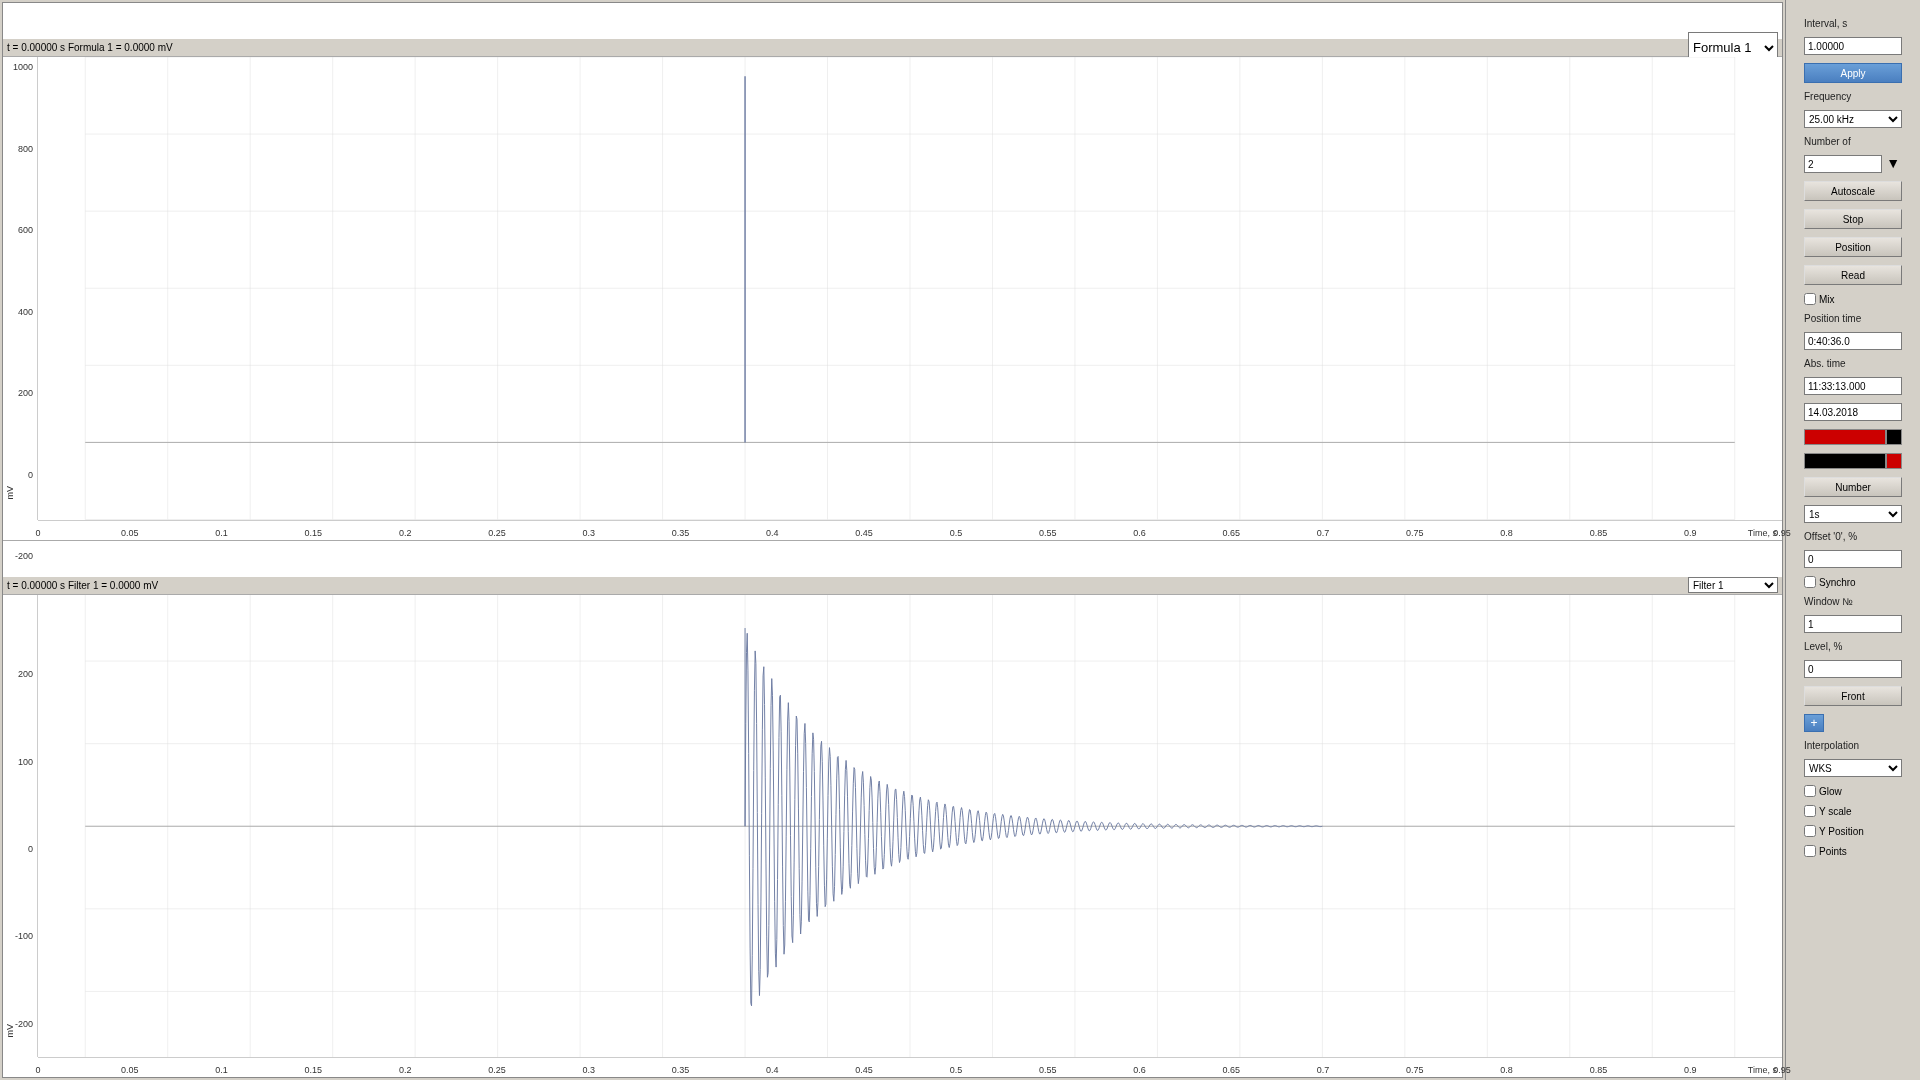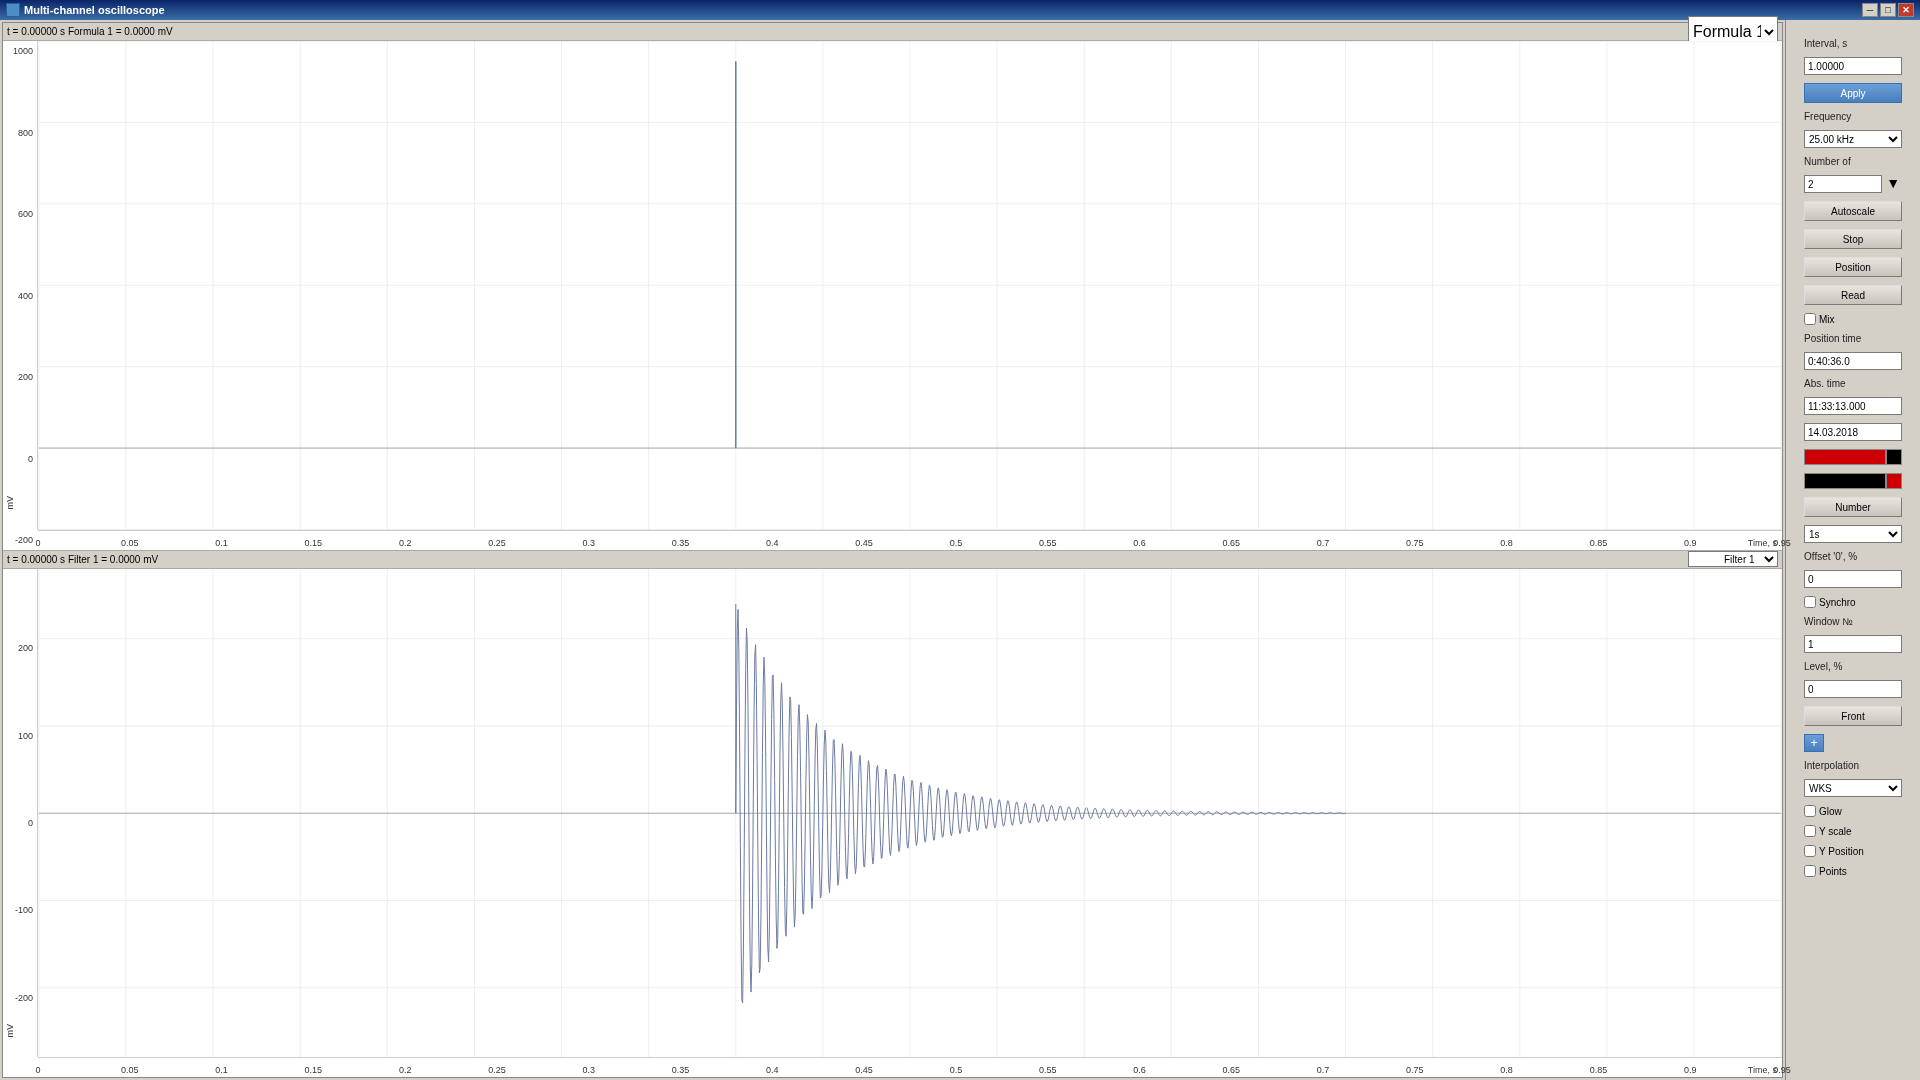--- a/index.html
+++ b/index.html
@@ -66,20 +66,21 @@
       background: white;
       border: 1px solid #888;
       margin: 2px;
     }
     .chart-panel {
       flex: 1;
       display: flex;
       flex-direction: column;
       position: relative;
       border-bottom: 1px solid #aaa;
+      margin-top: 36px;
     }
     .chart-header {
       height: 18px;
       background: #d4d0c8;
       display: flex;
       align-items: center;
       padding: 0 4px;
       font-size: 10px;
       border-bottom: 1px solid #aaa;
     }
@@ -228,39 +229,30 @@
       display: flex;
       align-items: center;
       justify-content: center;
     }
   </style>
 </head>
 <body>
 
 <div id="app-window">
 
-  <div id="title-bar">
-    <div id="title-bar-icon"></div>
-    <span id="title-text">Multi-channel oscilloscope</span>
-    <div id="title-controls">
-      <div class="title-btn">─</div>
-      <div class="title-btn">□</div>
-      <div class="title-btn" style="background:#c0392b;color:white;">✕</div>
-    </div>
-  </div>
 
   <div id="main-content">
 
     <div id="charts-area">
 
       <div class="chart-panel">
         <div class="chart-header">
           <span>t = 0.00000 s  Formula 1 = 0.0000 mV</span>
           <div class="chart-header-right">
-            <select class="panel-select" style="width:90px;height:32px;font-size:16px;">
+            <select class="panel-select" style="width:90px;height:32px;font-size:13px;">
               <option>Formula 1</option>
             </select>
           </div>
         </div>
         <div class="chart-inner">
 
           <div class="y-axis">
               <span class="y-axis-unit">mV</span>
               <span class="y-axis-label" style="top: 489px; bottom: auto;">-200</span>
               <span class="y-axis-label" style="top: 407.5px; bottom: auto;">0</span>
@@ -329,21 +321,21 @@
             <span style="position: absolute; font-size: 9px; color: rgb(51, 51, 51); bottom: 2px; left: 1652.21px; transform: translateX(-50%);">0.9</span>
             <span style="position: absolute; font-size: 9px; color: rgb(51, 51, 51); bottom: 2px; left: 1744px; transform: translateX(-50%);">0.95</span>
             <span style="position: absolute; font-size: 9px; color: rgb(51, 51, 51); bottom: 2px; right: 5px;">Time, s</span>
           </div>
       </div>
 
       <div class="chart-panel" style="border-bottom:none;">
         <div class="chart-header">
           <span>t = 0.00000 s  Filter 1 = 0.0000 mV</span>
           <div class="chart-header-right">
-            <select class="panel-select" style="width:90px;height:16px;font-size:10px;padding-left:31px;">
+            <select class="panel-select" style="width:90px;height:16px;font-size:10px;">
               <option>Filter 1</option>
             </select>
           </div>
         </div>
         <div class="chart-inner">
           <div class="y-axis">
               <span class="y-axis-unit">mV</span>
               <span class="y-axis-label" style="top: 419.143px; bottom: auto;">-200</span>
               <span class="y-axis-label" style="top: 331.821px; bottom: auto;">-100</span>
               <span class="y-axis-label" style="top: 244.5px; bottom: auto;">0</span>

